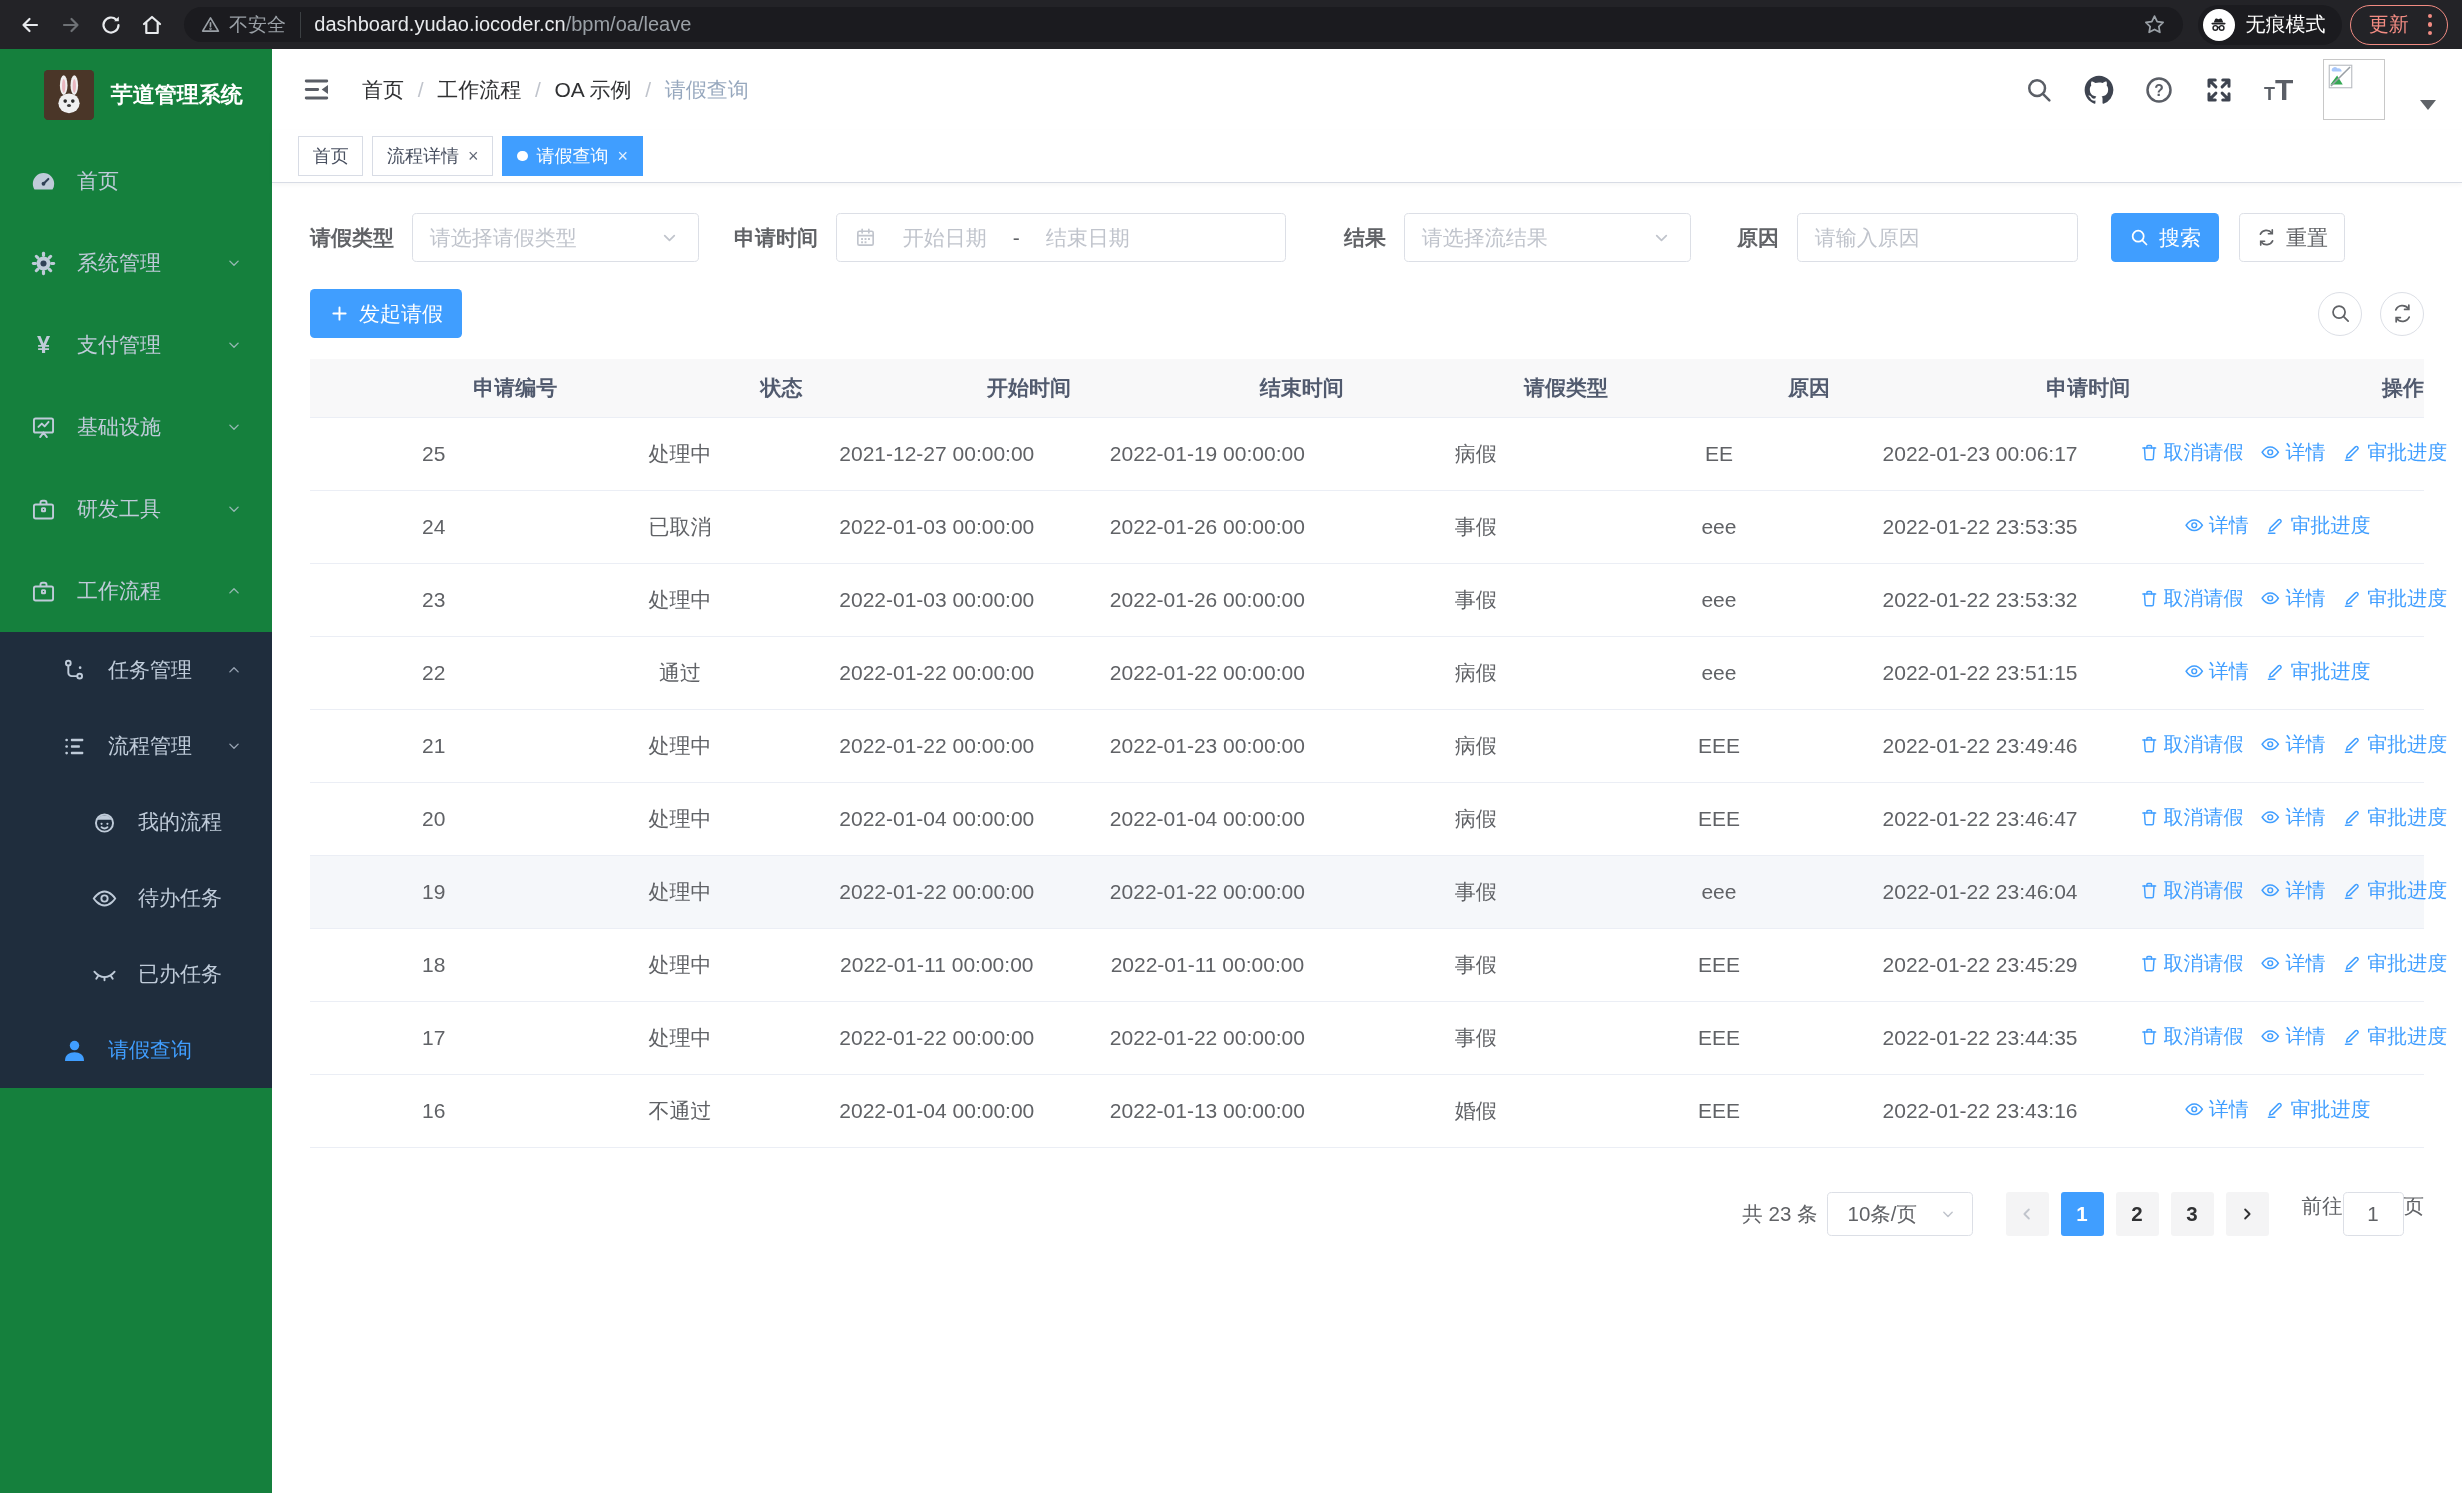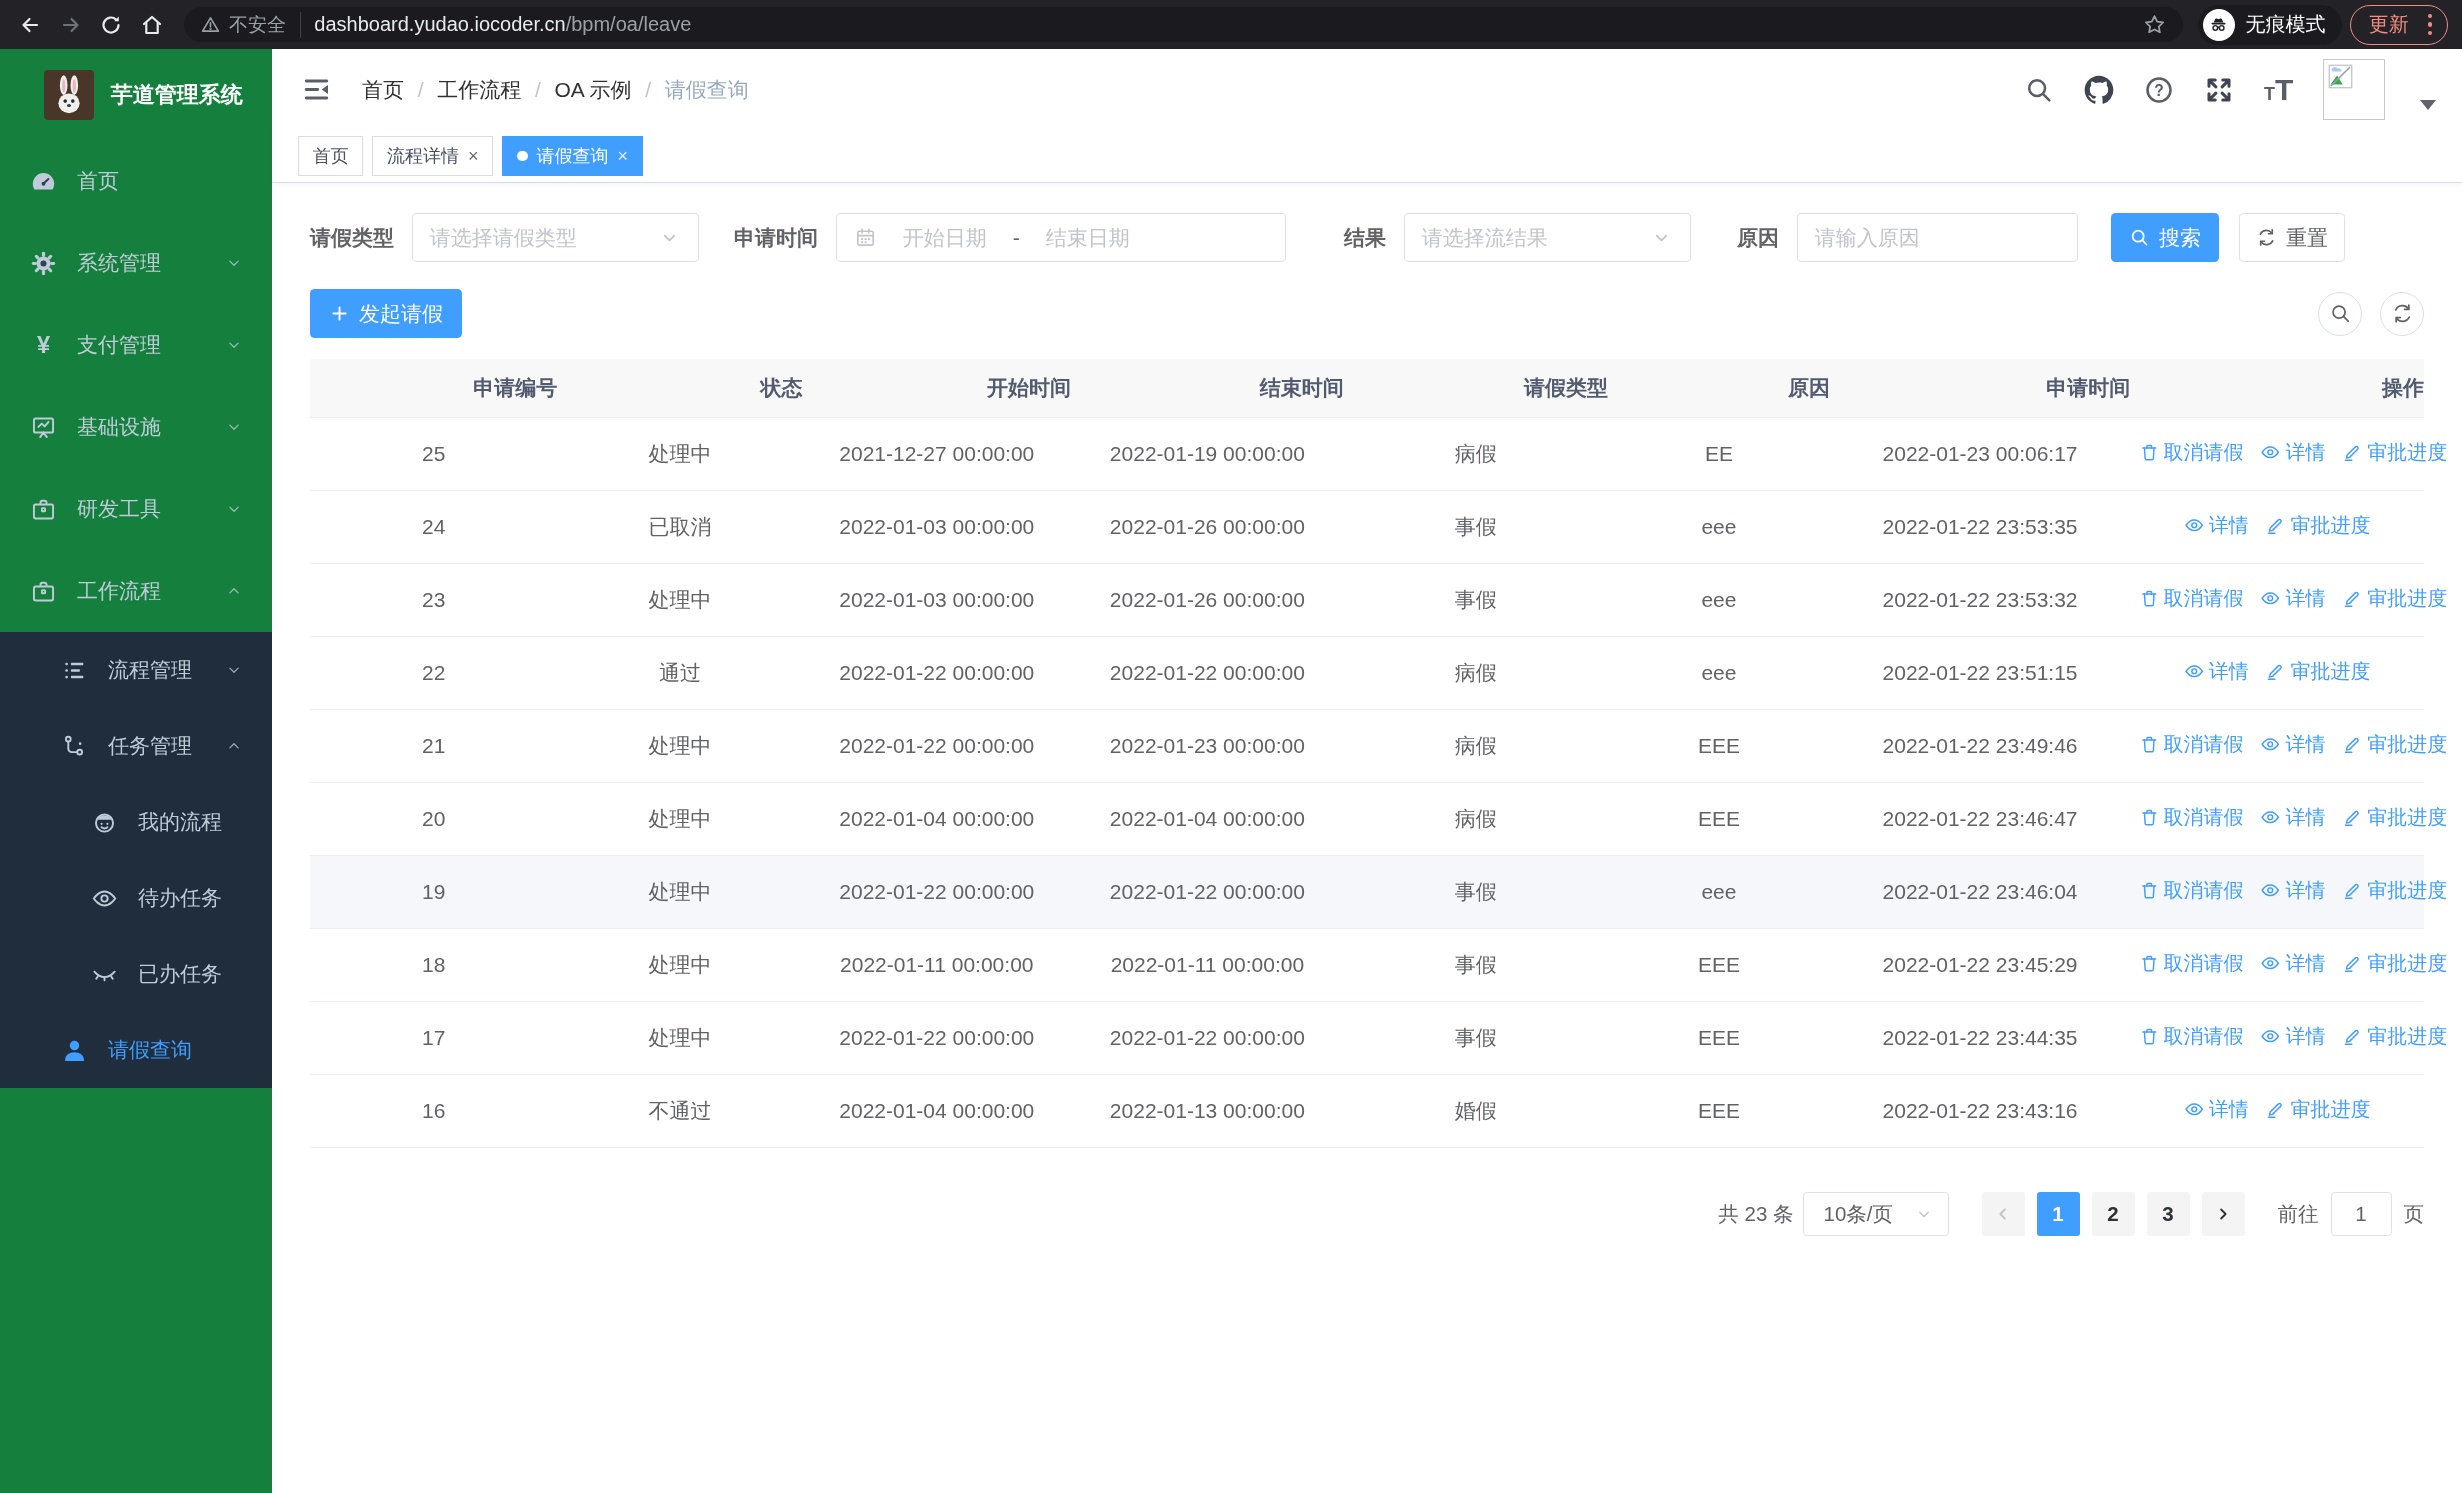--- a/index.html
+++ b/index.html
@@ -105,21 +105,21 @@
   
   .pagination { margin-top:44px; display:flex; align-items:center; justify-content:flex-end; font-size:20.5px; color:#606266; }
   .pg-total { margin-right:9px; }
   .pg-size { width:146px; height:44px; border:0.8px solid #dcdfe6; border-radius:4.6px; display:flex; align-items:center; padding:0 13.7px 0 20px; margin-right:33px; color:#606266; }
   .pg-size .chev { margin-left:auto; } .pg-size .chev svg { width:20px; height:20px; }
   .pager { display:flex; align-items:center; gap:12px; margin-right:33px; }
   .pg-btn { min-width:43px; height:44px; border-radius:3px; background:#f4f4f5; color:#303133; font-weight:bold; display:flex; align-items:center; justify-content:center; cursor:pointer; padding:0 6px; }
   .pg-btn.active { background:#409eff; color:#fff; }
   .pg-btn.disabled { color:#c0c4cc; cursor:default; }
   .pg-btn svg { width:18px; height:18px; }
-  .pg-goto { display:flex; align-items:center; gap:12px; }
+  .pg-goto { display:flex; align-items:flex-start; }
   .pg-input { width:61px; height:44px; border:0.8px solid #dcdfe6; border-radius:4.6px; text-align:center; font-size:20.5px; color:#606266; font-family:inherit; }
 </style>
 </head>
 <body>
 
 <div class="chrome">
   <div class="nav-ic">
     <svg viewBox="0 0 24 24" fill="none" stroke="#e8eaed" stroke-width="2.2" stroke-linecap="round" stroke-linejoin="round">
         <path d="M19 12H5.5M11.5 6L5.5 12l6 6"></path>
       </svg>
@@ -293,47 +293,47 @@
           </span>
           <span>工作流程</span>
           <span class="arrow up">
             <svg viewBox="0 0 24 24" fill="none" stroke="currentColor" stroke-width="1.8" stroke-linecap="round" stroke-linejoin="round">
               <path d="M6.5 9.5l5.5 5.5 5.5-5.5"></path>
             </svg>
           </span>
         </div>
         <div class="mi lv2 sub">
           <span class="ic">
+            <svg viewBox="0 0 24 24" fill="none" stroke="currentColor" stroke-width="1.7">
+              <circle cx="6.5" cy="5.5" r="2.1"></circle>
+              <path d="M6.5 7.6v6.4a3 3 0 0 0 3 3h4.9"></path>
+              <circle cx="16.6" cy="17" r="2.1"></circle>
+              <circle cx="17" cy="9.5" r="1.2" fill="currentColor" stroke="none"></circle>
+            </svg>
+          </span>
+          <span>任务管理</span>
+          <span class="arrow up">
+            <svg viewBox="0 0 24 24" fill="none" stroke="currentColor" stroke-width="1.8" stroke-linecap="round" stroke-linejoin="round">
+              <path d="M6.5 9.5l5.5 5.5 5.5-5.5"></path>
+            </svg>
+          </span>
+        </div>
+        <div class="mi lv2 sub">
+          <span class="ic">
             <svg viewBox="0 0 24 24" fill="currentColor">
               <circle cx="5" cy="6.2" r="1.2"></circle>
               <rect x="8.8" y="5.1" width="11" height="2.2" rx="0.6"></rect>
               <circle cx="5" cy="12" r="1.2"></circle>
               <rect x="8.8" y="10.9" width="8" height="2.2" rx="0.6"></rect>
               <circle cx="5" cy="17.8" r="1.2"></circle>
               <rect x="8.8" y="16.7" width="11" height="2.2" rx="0.6"></rect>
             </svg>
           </span>
           <span>流程管理</span>
           <span class="arrow down">
-            <svg viewBox="0 0 24 24" fill="none" stroke="currentColor" stroke-width="1.8" stroke-linecap="round" stroke-linejoin="round">
-              <path d="M6.5 9.5l5.5 5.5 5.5-5.5"></path>
-            </svg>
-          </span>
-        </div>
-        <div class="mi lv2 sub">
-          <span class="ic">
-            <svg viewBox="0 0 24 24" fill="none" stroke="currentColor" stroke-width="1.7">
-              <circle cx="6.5" cy="5.5" r="2.1"></circle>
-              <path d="M6.5 7.6v6.4a3 3 0 0 0 3 3h4.9"></path>
-              <circle cx="16.6" cy="17" r="2.1"></circle>
-              <circle cx="17" cy="9.5" r="1.2" fill="currentColor" stroke="none"></circle>
-            </svg>
-          </span>
-          <span>任务管理</span>
-          <span class="arrow up">
             <svg viewBox="0 0 24 24" fill="none" stroke="currentColor" stroke-width="1.8" stroke-linecap="round" stroke-linejoin="round">
               <path d="M6.5 9.5l5.5 5.5 5.5-5.5"></path>
             </svg>
           </span>
         </div>
         <div class="mi lv3 sub">
           <span class="ic">
             <svg viewBox="0 0 24 24" fill="none" stroke="currentColor" stroke-width="1.7" stroke-linecap="round">
               <circle cx="12" cy="12.5" r="7.6"></circle>
               <path d="M5.4 9.6a7.6 7.6 0 0 1 13.2 0z" fill="currentColor" stroke="none"></path>

